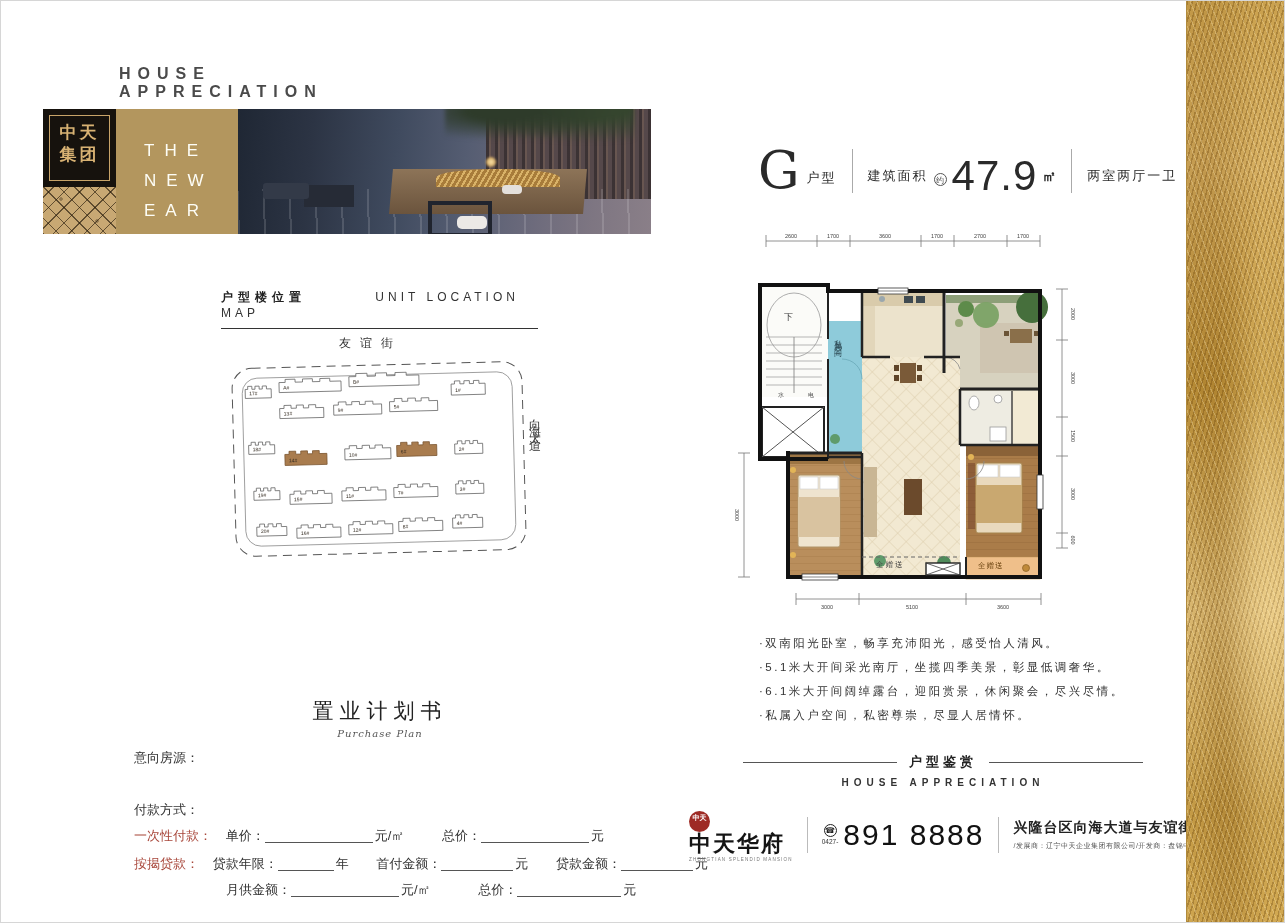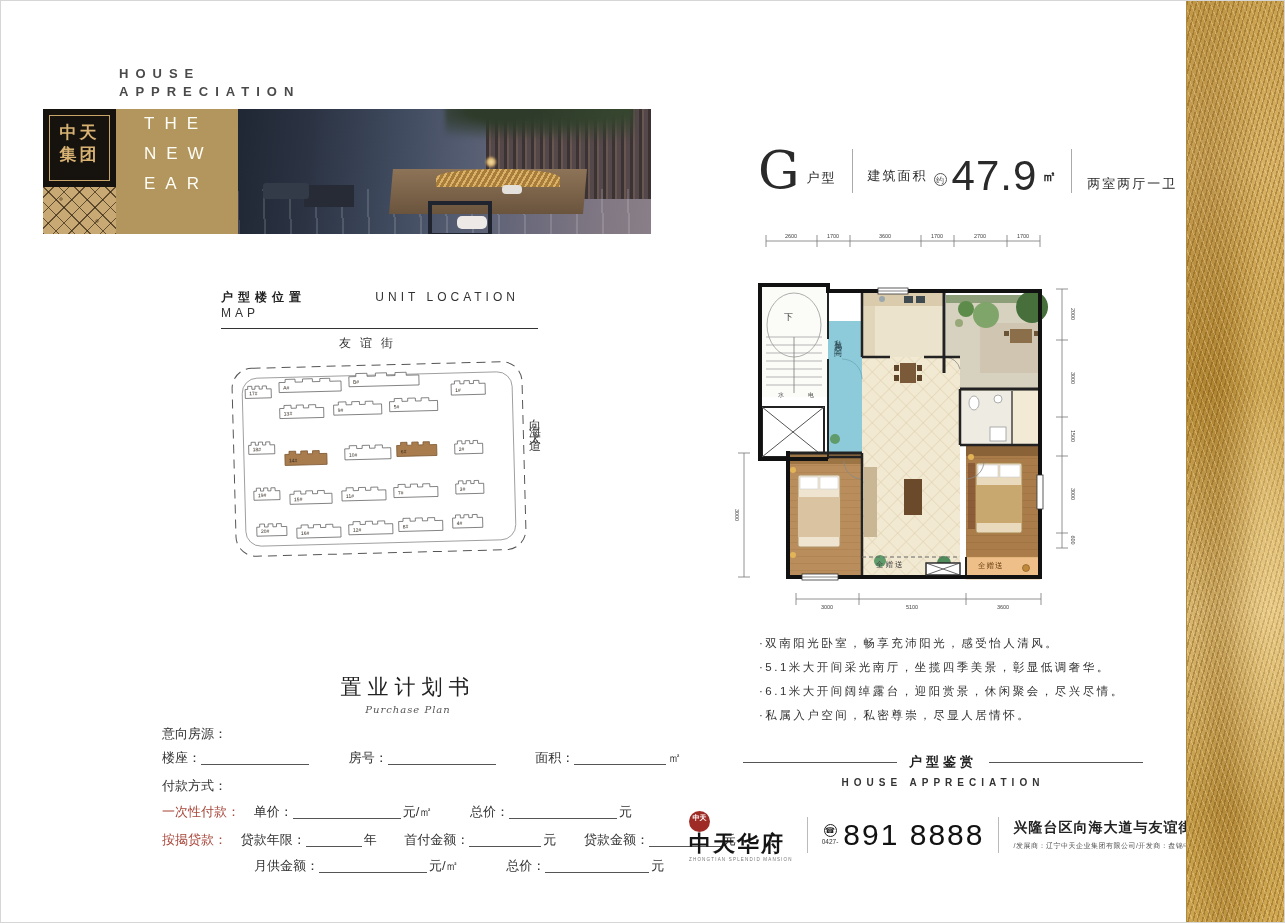--- a/index.html
+++ b/index.html
@@ -1,39 +1,39 @@
 <!DOCTYPE html>
 <html><head>
 <meta charset="utf-8">
 <style>
   * { margin:0; padding:0; box-sizing:border-box; }
   body { font-family:"Liberation Sans", sans-serif; background:#fff; }
   .page { position:relative; width:1285px; height:923px; background:#fff; overflow:hidden; border:1px solid #d6d6d6; }
   .abs { position:absolute; }
 
   
-  .ha-top { left:118px; top:64px; font-size:13px; font-weight:bold; letter-spacing:7px; color:#4a4a4a; line-height:18px; }
+  .ha-top { left:118px; top:64px; font-size:16px; font-weight:bold; letter-spacing:7px; color:#4a4a4a; line-height:18px; }
 
   
   .logo-block { left:42px; top:108px; width:73px; height:125px; }
   .logo-black { position:absolute; left:0; top:0; width:73px; height:78px; background:#16120d; }
   .logo-frame { position:absolute; left:6px; top:6px; right:6px; bottom:6px; border:1px solid #c8a469; }
   .logo-chars { position:relative; padding-top:13px; text-align:center; color:#d8b273; font-size:17px; font-weight:bold; letter-spacing:3px; line-height:22px; }
   .logo-lattice { position:absolute; left:0; top:78px; width:73px; height:47px; background-color:#c8a873;
     background-image:
       repeating-linear-gradient(45deg, rgba(40,28,12,.65) 0 1px, transparent 1px 11px),
       repeating-linear-gradient(-45deg, rgba(40,28,12,.65) 0 1px, transparent 1px 11px),
       radial-gradient(circle at 18px 12px, rgba(40,28,12,.35) 1.5px, transparent 2px),
       radial-gradient(circle at 54px 34px, rgba(40,28,12,.35) 1.5px, transparent 2px);
   }
 
   
   .banner { left:115px; top:108px; width:122px; height:125px; background:#b3965e; color:#fdfdf6; }
   .banner-line { margin-left:28px; font-size:17px; letter-spacing:10px; line-height:30px; font-weight:500; }
-  .banner-pad { }
+  .banner-pad { padding-top:27px; }
 
   
   .photo { left:237px; top:108px; width:413px; height:125px; overflow:hidden;
     background:linear-gradient(95deg,#1f2734 0%,#2c3444 18%,#3f4a5e 38%,#555d72 55%,#6d6b7c 72%,#7e7682 86%,#8a7f88 100%); }
   .ph-wall { position:absolute; right:0; top:0; width:40%; height:72%; background-color:#55484a;
     background-image:repeating-linear-gradient(90deg, rgba(0,0,0,.30) 0 3px, rgba(190,150,110,.18) 3px 5px, transparent 5px 9px); }
   .ph-plants { position:absolute; right:4%; top:-6px; width:46%; height:34%;
     background:radial-gradient(ellipse at 30% 20%, #2e3b2a 18%, transparent 60%), radial-gradient(ellipse at 75% 10%, #35452e 22%, transparent 65%); filter:blur(2px); }
   .ph-deck { position:absolute; left:0; bottom:0; width:100%; height:36%;
     background:linear-gradient(180deg,#6e6876,#8d8691);
@@ -51,21 +51,21 @@
 
   
   .unit-header { left:757px; top:136px; display:flex; align-items:flex-end; height:58px; color:#2a2a2a; }
   .g-letter { font-family:"DejaVu Serif", serif; font-size:52px; line-height:0.92; }
   .g-type { font-size:13px; letter-spacing:2px; margin:0 0 8px 7px; }
   .vline { width:1px; height:44px; background:#aaa; margin:0 15px 2px 15px; }
   .area-label { font-size:13px; letter-spacing:2px; margin-bottom:10px; }
   .approx-circle { display:inline-block; width:13px; height:13px; border:1px solid #555; border-radius:50%; font-size:8px; line-height:13px; text-align:center; margin:0 5px 9px 6px; color:#444; }
   .area-val { font-size:42px; line-height:.9; letter-spacing:1px; }
   .area-unit { font-size:14px; font-weight:bold; margin:0 0 9px 5px; }
-  .rooms { font-size:13px; letter-spacing:2px; margin-bottom:2px; }
+  .rooms { font-size:13px; letter-spacing:2px; margin-bottom:10px; }
 
   
   .map-title { left:220px; top:288px; width:317px; border-bottom:1px solid #333; padding-bottom:8px; font-size:12px; color:#222; }
   .map-title .cn { font-weight:bold; letter-spacing:5px; margin-right:18px; }
   .map-title .en { letter-spacing:4px; font-weight:normal; color:#333;margin-left:48px; }
   .street-top { left:338px; top:334px; font-size:12px; letter-spacing:9px; color:#333; }
   .road-right { left:525px; top:408px; writing-mode:vertical-rl; font-size:12px; letter-spacing:7px; color:#333; }
   .site-map { left:228px; top:352px; width:300px; height:212px; transform:rotate(-1.5deg); }
 
   
@@ -82,21 +82,21 @@
   .features { left:758px; top:630px; font-size:11.5px; color:#333; letter-spacing:2.5px; line-height:24px; }
 
   
   .app-div { left:742px; top:752px; width:400px; text-align:center; }
   .app-row { display:flex; align-items:center; }
   .app-row .ln { flex:1; height:1px; background:#555; }
   .app-row .cn { font-size:13px; font-weight:bold; letter-spacing:4px; color:#222; margin:0 12px; }
   .app-en { font-size:10px; letter-spacing:5px; color:#333; font-weight:bold; margin-top:6px; }
 
   
-  .form { left:133px; top:672px; width:492px; color:#333; font-size:13px;margin-left:28px; }
+  .form { left:133px; top:696px; width:492px; color:#333; font-size:13px; }
   .form-title { text-align:center; font-family:"DejaVu Serif", serif; font-size:21px; letter-spacing:6px; color:#222; }
   .form-sub { text-align:center; font-family:"DejaVu Serif", serif; font-style:italic; font-size:10px; color:#555; margin-top:3px; letter-spacing:1px; }
   .form-row { position:absolute; left:0; white-space:nowrap; }
   .blank { display:inline-block; border-bottom:1px solid #555; height:14px; vertical-align:-3px; }
   .red { color:#a8463a; }
   .unit-sm { margin-left:2px; }
 
   
   .footer { left:688px; top:806px; display:flex; align-items:center; }
   .f-logo-wrap { display:flex; align-items:flex-start;flex-direction:column; }
@@ -446,25 +446,20 @@
   </div>
 
   <div class="abs form">
     <div class="form-title">置业计划书</div>
     <div class="form-sub">Purchase Plan</div>
 
     <div class="form-row" style="top:52px;">
       <span>意向房源：</span>
     </div>
 
-    <div class="form-row" style="top:76px;">
-      <span>楼座：</span><span class="blank" style="width:108px;"></span>
-      <span style="margin-left:36px;">房号：</span><span class="blank" style="width:108px;"></span>
-      <span style="margin-left:36px;">面积：</span><span class="blank" style="width:92px;"></span><span class="unit-sm">㎡</span>
-    </div>
 
     <div class="form-row" style="top:104px;">
       <span>付款方式：</span>
     </div>
 
     <div class="form-row" style="top:130px;">
       <span class="red">一次性付款：</span>
       <span style="margin-left:10px;">单价：</span><span class="blank" style="width:108px;"></span><span class="unit-sm">元/㎡</span>
       <span style="margin-left:34px;">总价：</span><span class="blank" style="width:108px;"></span><span class="unit-sm">元</span>
     </div>

